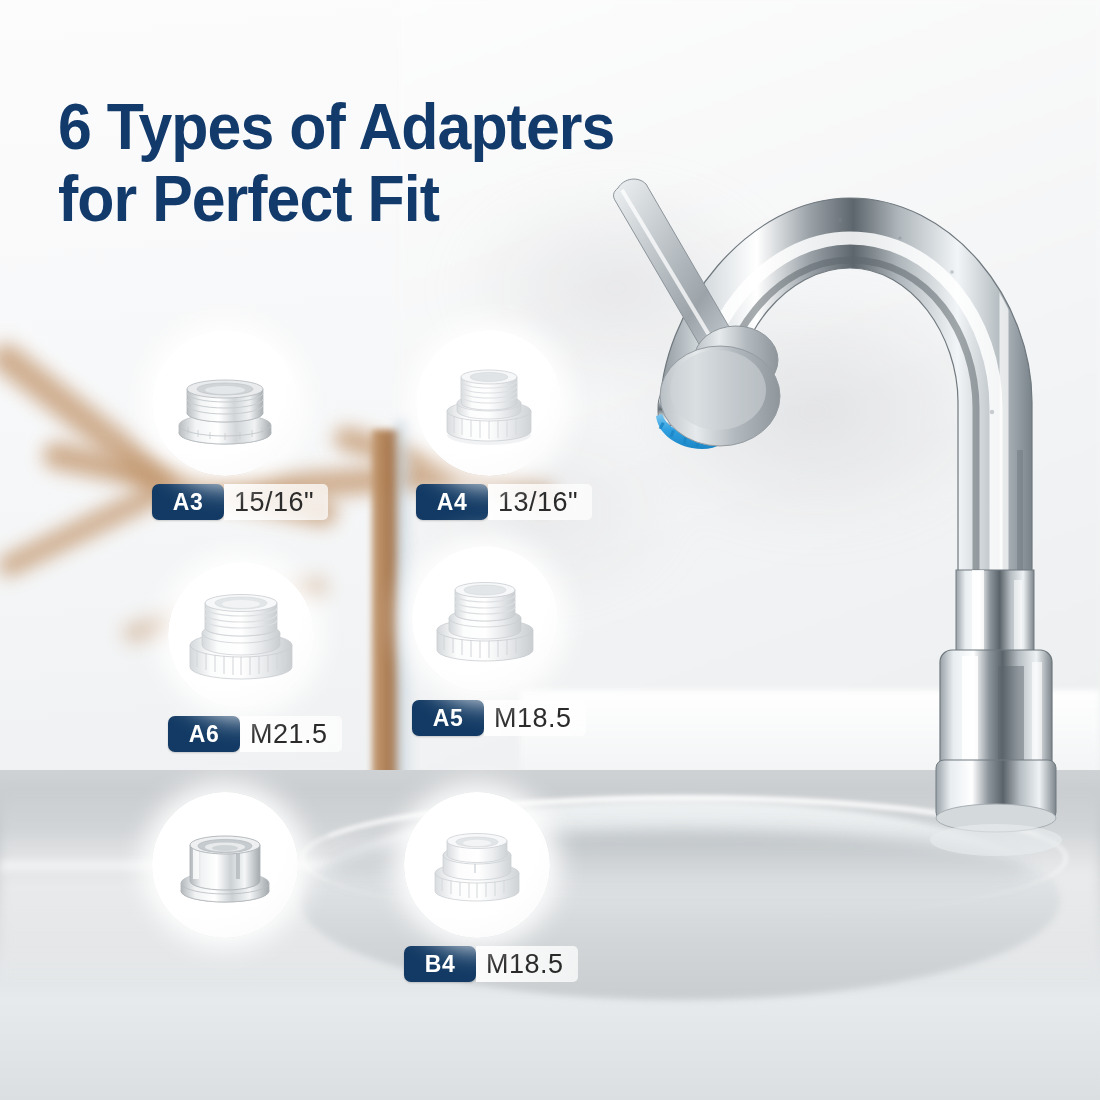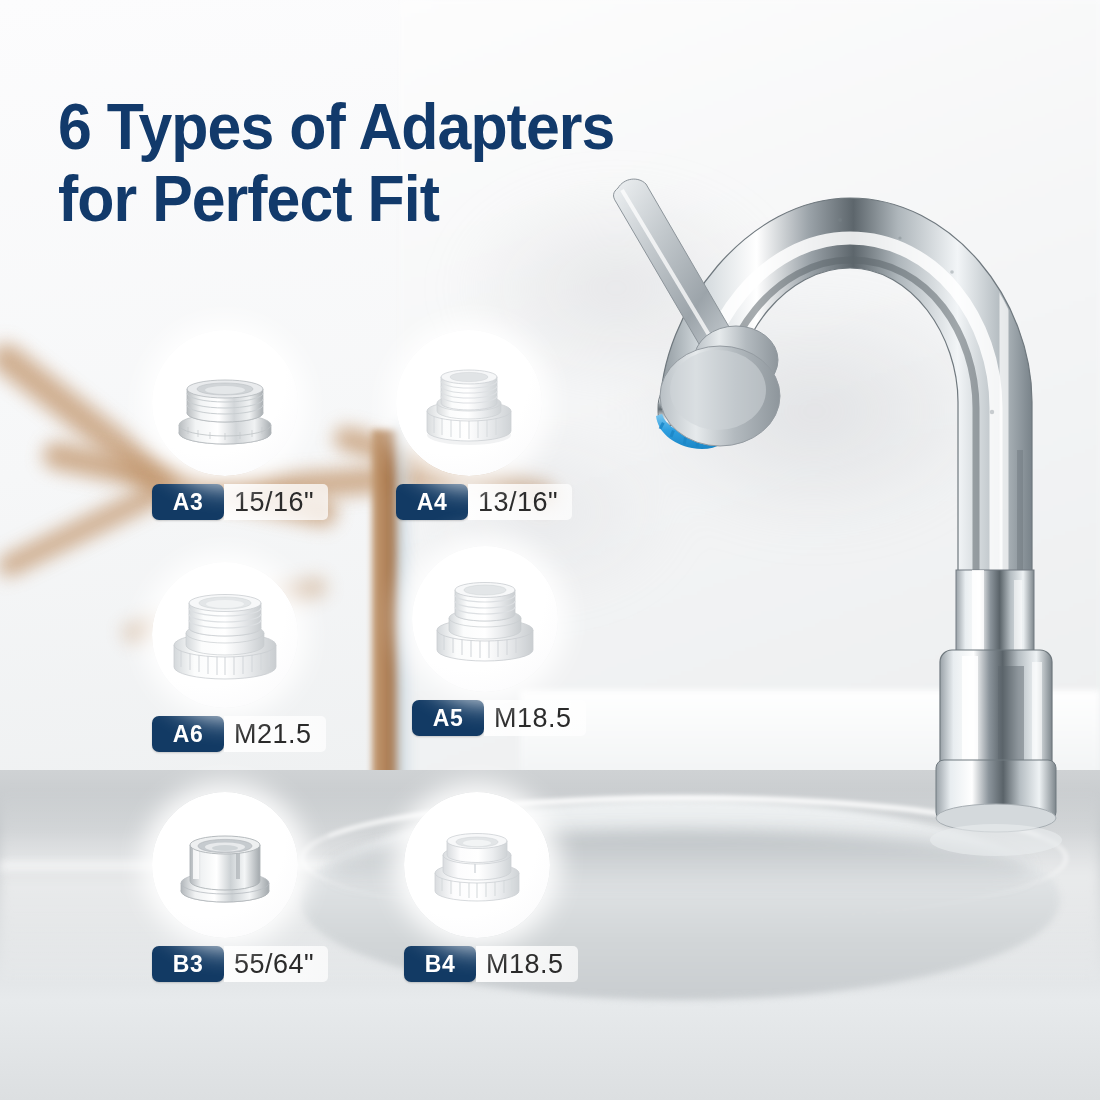--- a/index.html
+++ b/index.html
@@ -95,22 +95,22 @@
     border-radius:7px;min-width:54px;padding:0 9px;
     display:flex;align-items:center;justify-content:center;letter-spacing:.5px;
     box-shadow:0 1px 2px rgba(0,0,0,.18);}
   .size{display:flex;align-items:center;padding:0 14px 0 10px;
     font-size:27px;color:#2a2a2a;letter-spacing:.5px;
     background:linear-gradient(90deg,rgba(255,255,255,.92),rgba(255,255,255,.72));
     border-radius:0 5px 5px 0;font-weight:400;}
 
   
   .c-a3{left:152px;top:330px;}
-  .c-a4{left:396px;top:330px;}
-  .c-a6{left:152px;top:562px;}
+  .c-a4{left:416px;top:330px;}
+  .c-a6{left:168px;top:562px;}
   .c-a5{left:412px;top:546px;}
   .c-b3{left:152px;top:792px;}
   .c-b4{left:404px;top:792px;}
 
   
   .faucet{position:absolute;left:600px;top:150px;width:500px;height:800px;}
 </style>
 </head>
 <body>
 
@@ -458,24 +458,20 @@
           <ellipse cx="59" cy="66" rx="44" ry="11" fill="url(#mB)" stroke="#b8bdc1" stroke-width=".8"></ellipse>
           <path d="M24 28 L24 64 A35 9 0 0 0 94 64 L94 28 Z" fill="url(#mB)" stroke="#aeb3b7" stroke-width=".9"></path>
           <path d="M30 30 L30 62" stroke="#ffffff" stroke-width="6" opacity=".8"></path>
           <path d="M72 30 L72 62" stroke="#9aa0a5" stroke-width="4" opacity=".5"></path>
           <ellipse cx="59" cy="28" rx="35" ry="9" fill="#eef0f1" stroke="#aeb3b7" stroke-width=".9"></ellipse>
           <ellipse cx="59" cy="29" rx="27" ry="6.6" fill="#c6cbcf" stroke="#b3b8bc" stroke-width=".7"></ellipse>
           <ellipse cx="59" cy="30" rx="20" ry="4.6" fill="#e8eaec"></ellipse>
           <ellipse cx="59" cy="31" rx="13" ry="3" fill="#cfd4d7"></ellipse>
         </svg>
       </div>
-      <div class="labelrow">
-        <span class="badge">B3</span>
-        <span class="size">55/64"</span>
-      </div>
     </div>
 
     <div class="cell c-b4">
       <div class="bubble">
         <svg width="112" height="92" viewBox="0 0 112 92">
           <defs>
             <linearGradient id="pD" x1="0" y1="0" x2="1" y2="0">
               <stop offset="0%" stop-color="#d9dcdf"></stop>
                 <stop offset="22%" stop-color="#fcfcfd"></stop>
               <stop offset="52%" stop-color="#ffffff"></stop>

